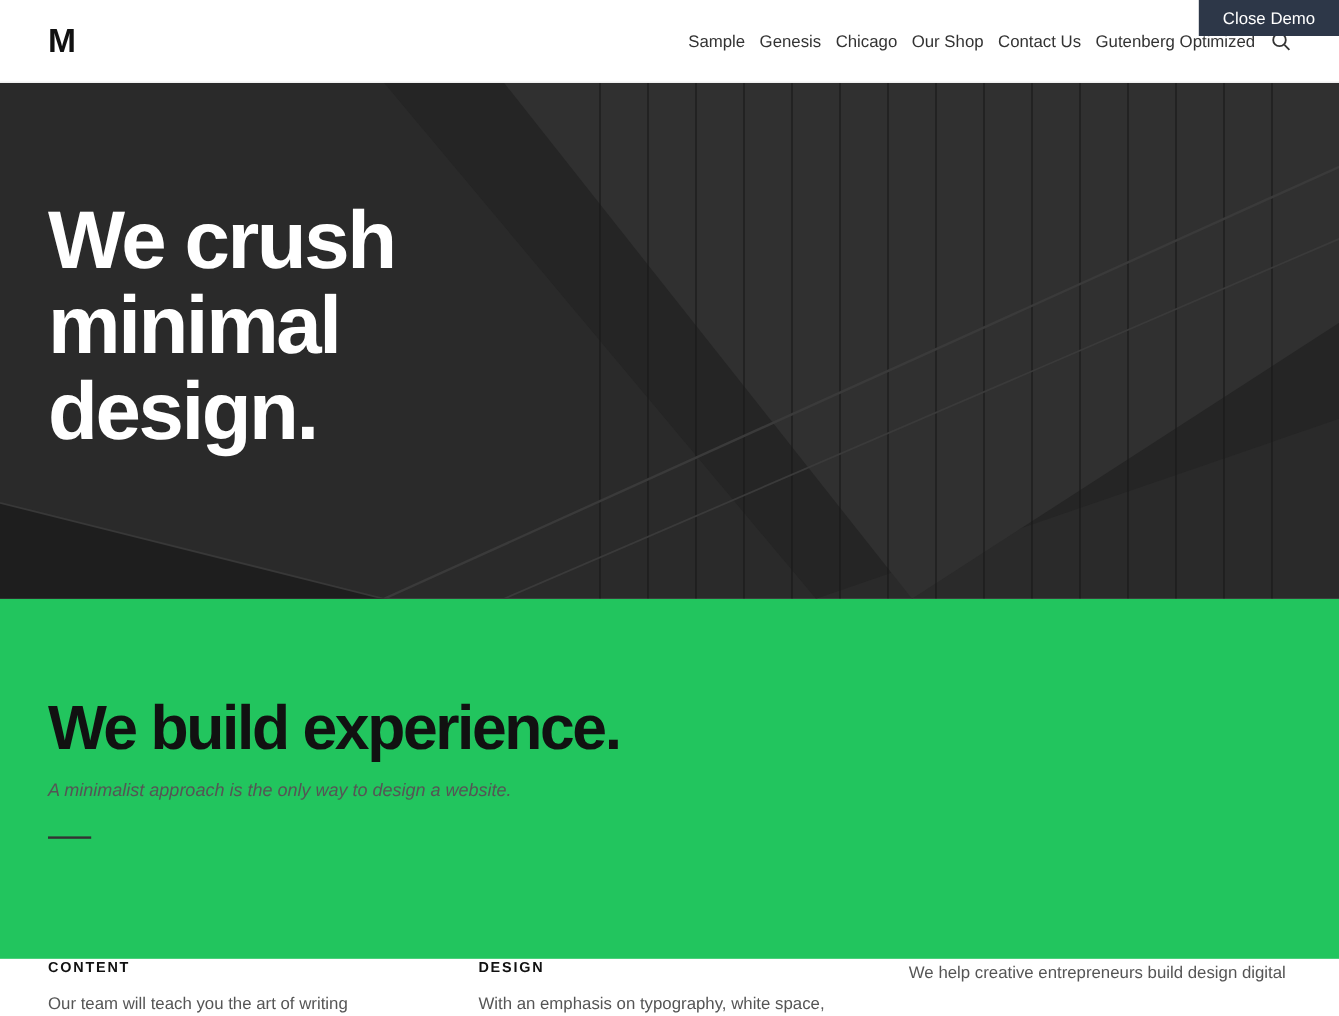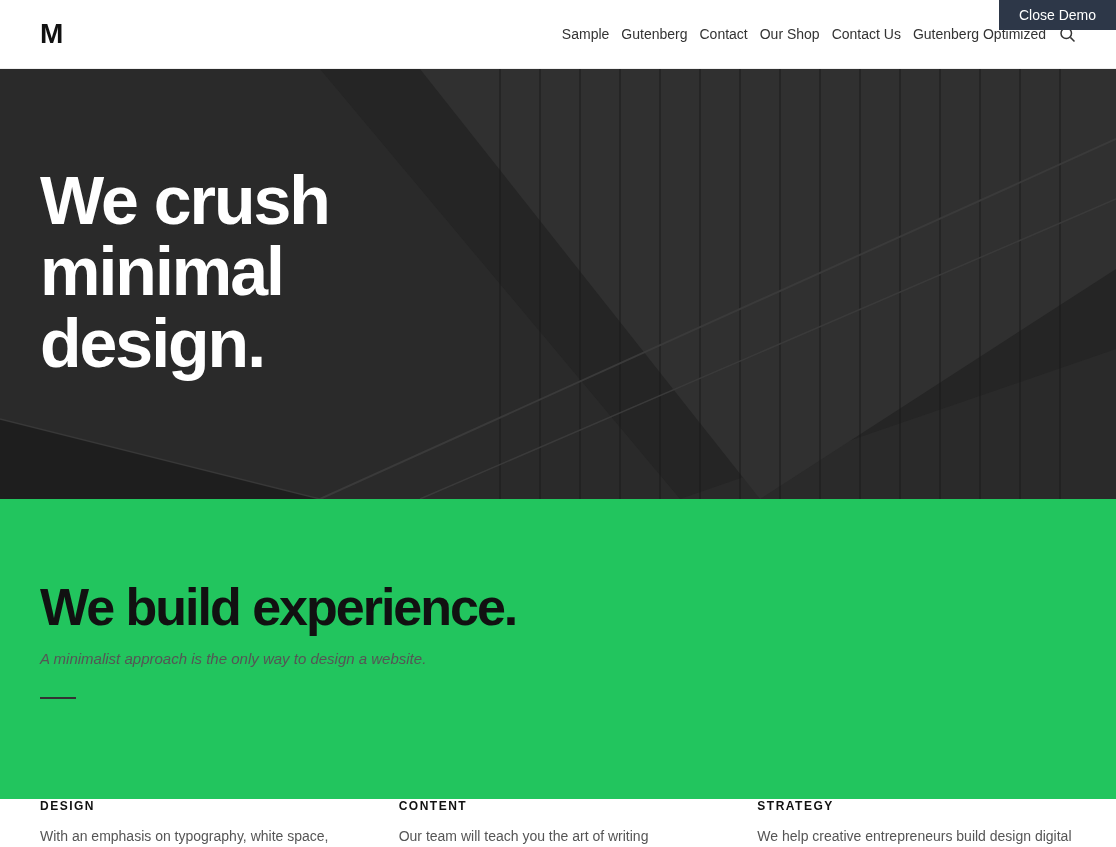--- a/index.html
+++ b/index.html
@@ -187,22 +187,22 @@
   </style>
 </head>
 <body>
 
 <div class="demo-bar">Close Demo</div>
 
 <header class="site-header">
   <div class="site-logo">M</div>
   <nav class="site-nav">
     <a class="nav-item">Sample</a>
-    <a class="nav-item">Gutenberg</a>
-    <a class="nav-item">Contact</a>
+    <a class="nav-item">Genesis</a>
+    <a class="nav-item">Chicago</a>
     <a class="nav-item">Our Shop</a>
     <a class="nav-item">Contact Us</a>
     <a class="nav-item">Gutenberg Optimized</a>
     <div class="search-icon-wrap">
       <svg viewBox="0 0 24 24" stroke-width="2">
         <circle cx="11" cy="11" r="7"></circle>
         <line x1="16.5" y1="16.5" x2="22" y2="22"></line>
       </svg>
     </div>
   </nav>
@@ -250,24 +250,23 @@
 </section>
 
 <div class="main-content">
   <h2 class="section-heading">We build experience.</h2>
   <p class="section-subtext">A minimalist approach is the only way to design a website.</p>
   <div class="divider-line"></div>
 </div>
 
 <div class="columns-section">
   <div class="column">
+    <div class="column-title">CONTENT</div>
+    <p class="column-text">Our team will teach you the art of writing</p>
+  </div>
+  <div class="column">
     <div class="column-title">DESIGN</div>
     <p class="column-text">With an emphasis on typography, white space,</p>
   </div>
   <div class="column">
-    <div class="column-title">CONTENT</div>
-    <p class="column-text">Our team will teach you the art of writing</p>
-  </div>
-  <div class="column">
-    <div class="column-title">STRATEGY</div>
     <p class="column-text">We help creative entrepreneurs build design digital</p>
   </div>
 </div>
 
 </body></html>

